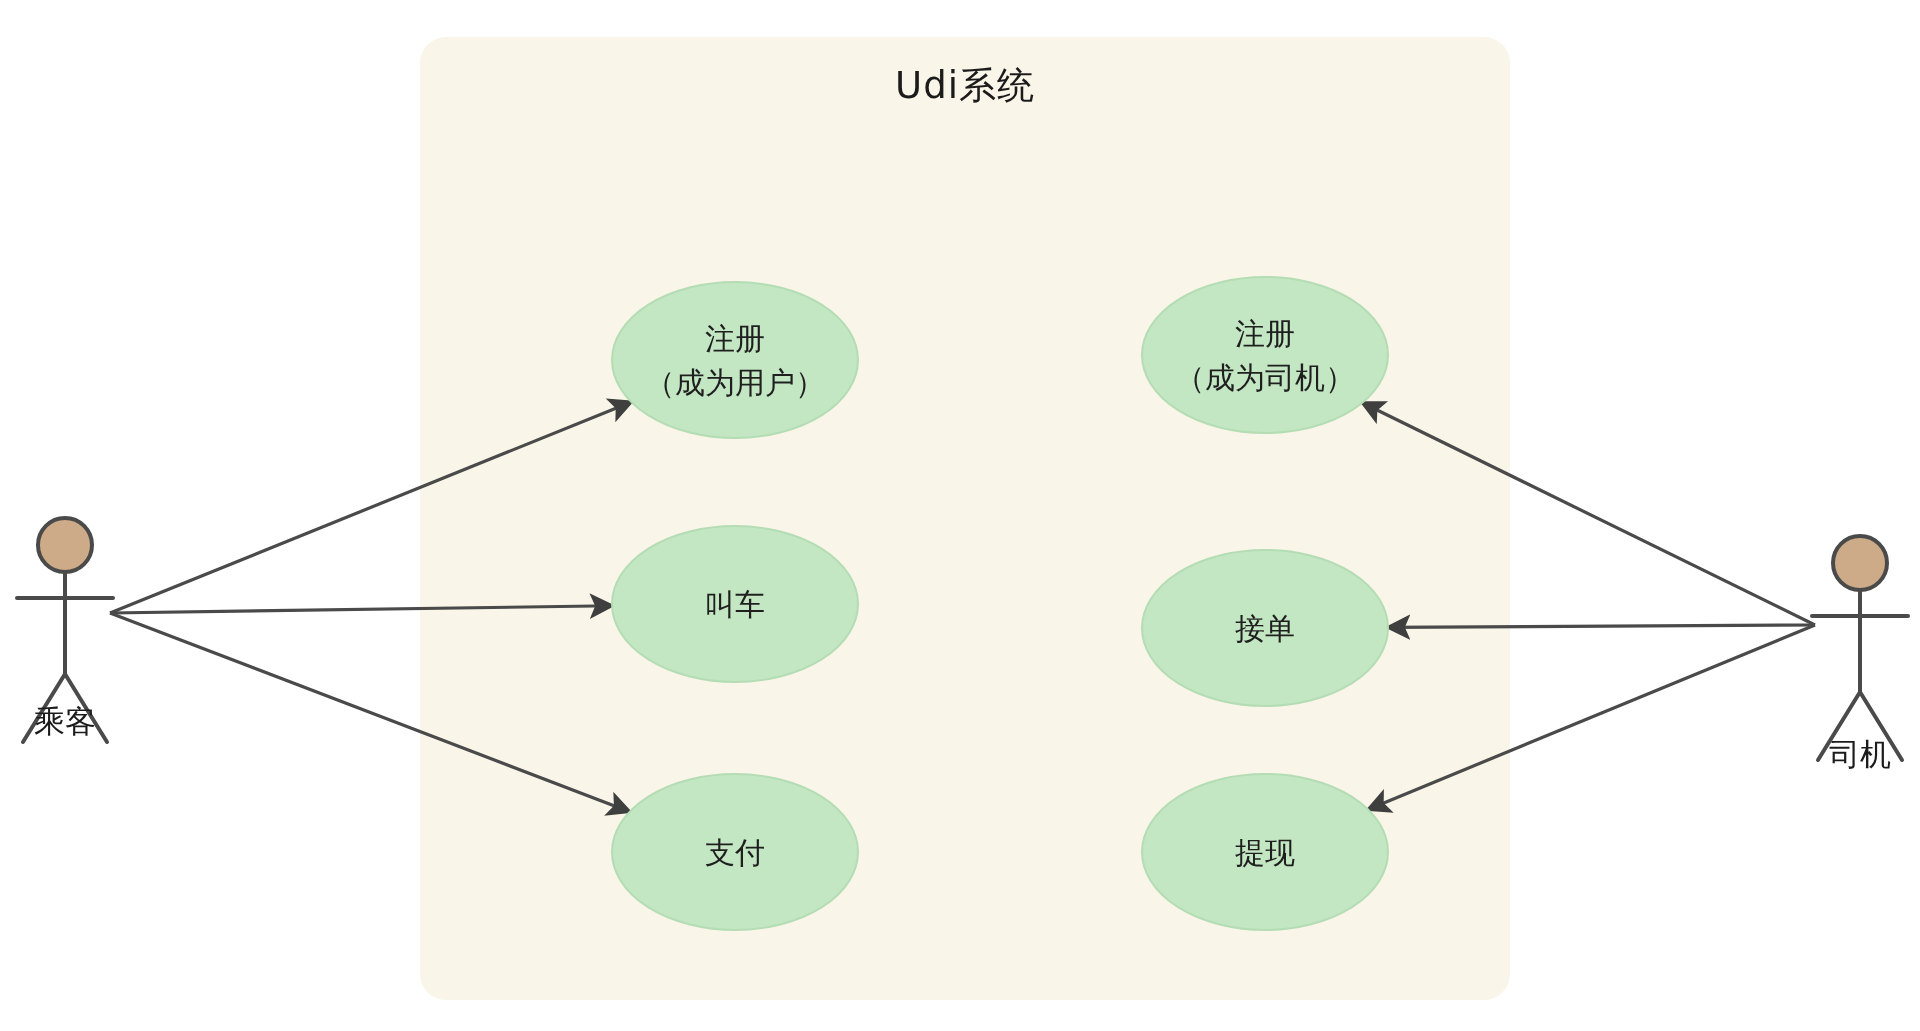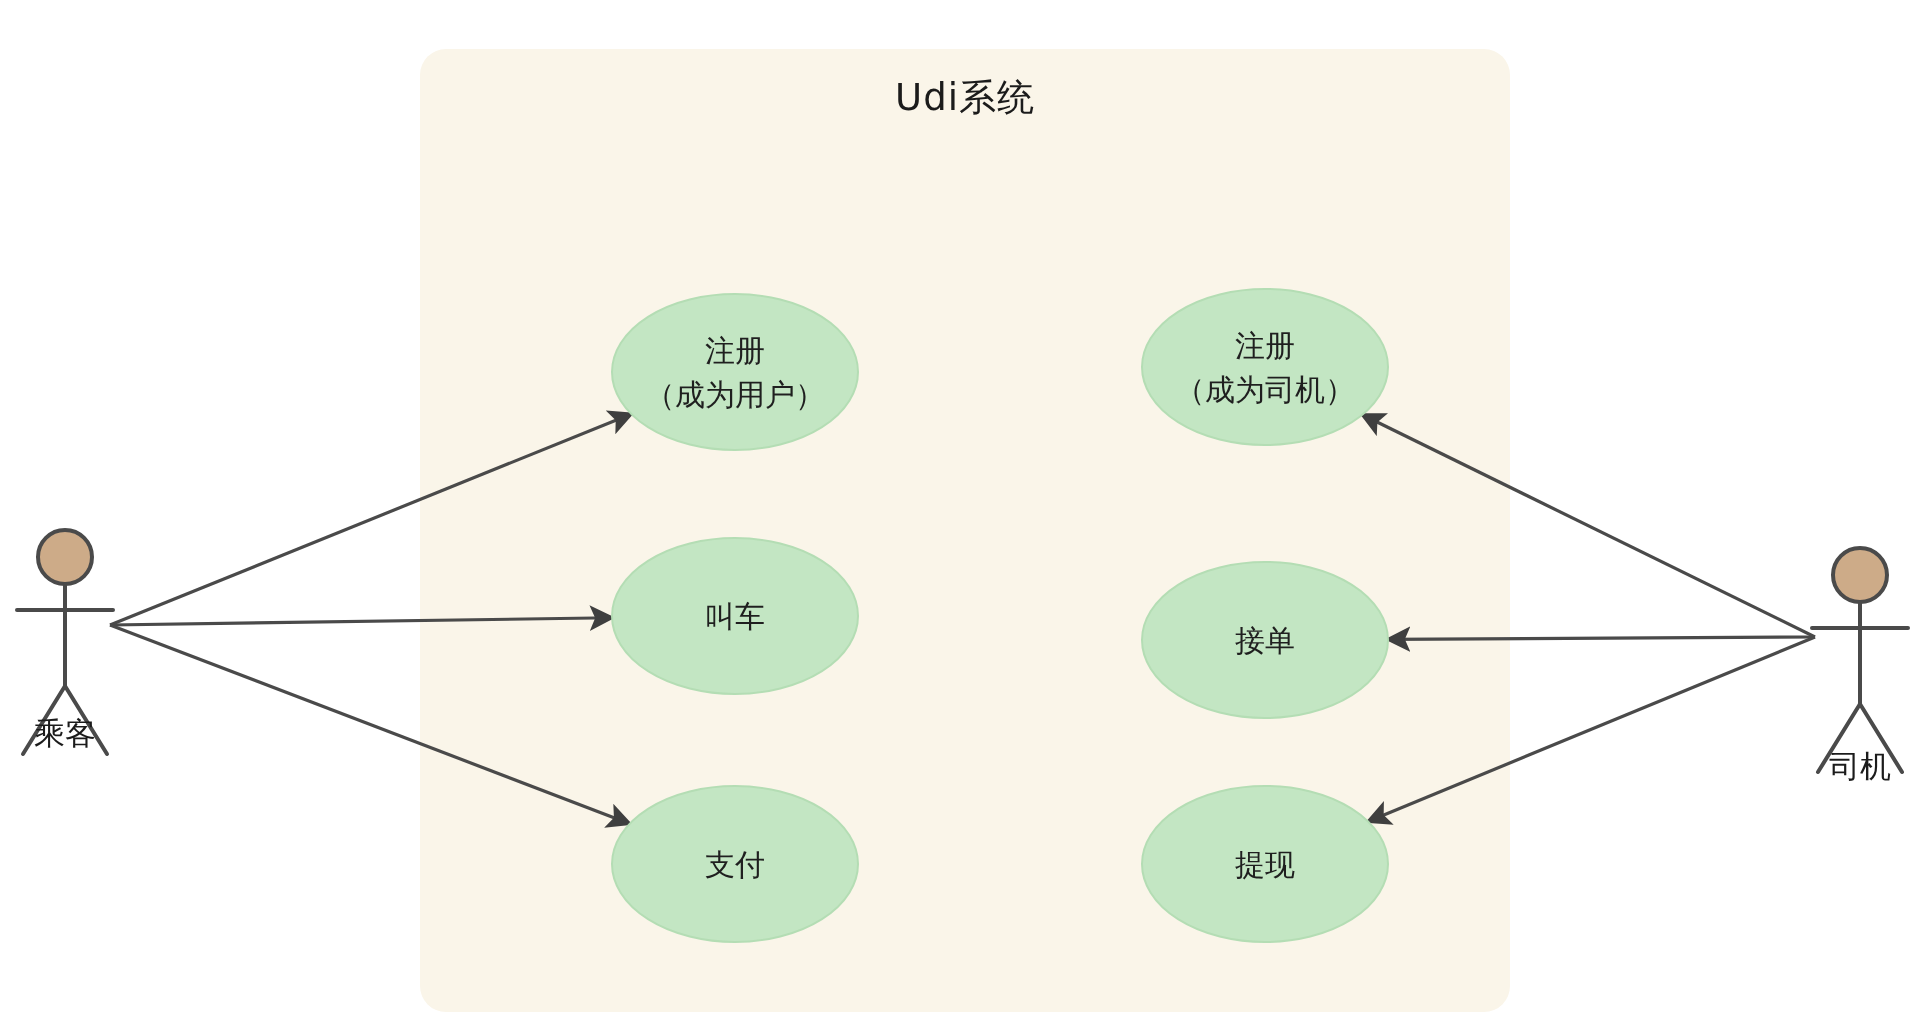--- a/index.html
+++ b/index.html
@@ -12,21 +12,20 @@
     height: 1031px;
     font-family: "DejaVu Sans", "Liberation Sans", sans-serif;
     overflow: hidden;
     position: relative;
   }
   #diagram-root {
     position: absolute;
     inset: 0;
     width: 1920px;
     height: 822px;
-    margin-top: 12px;
   }
   svg.stage {
     position: absolute;
     top: 0;
     left: 0;
     width: 1920px;
     height: 1031px;
     display: block;
   }
   .sys-title {

